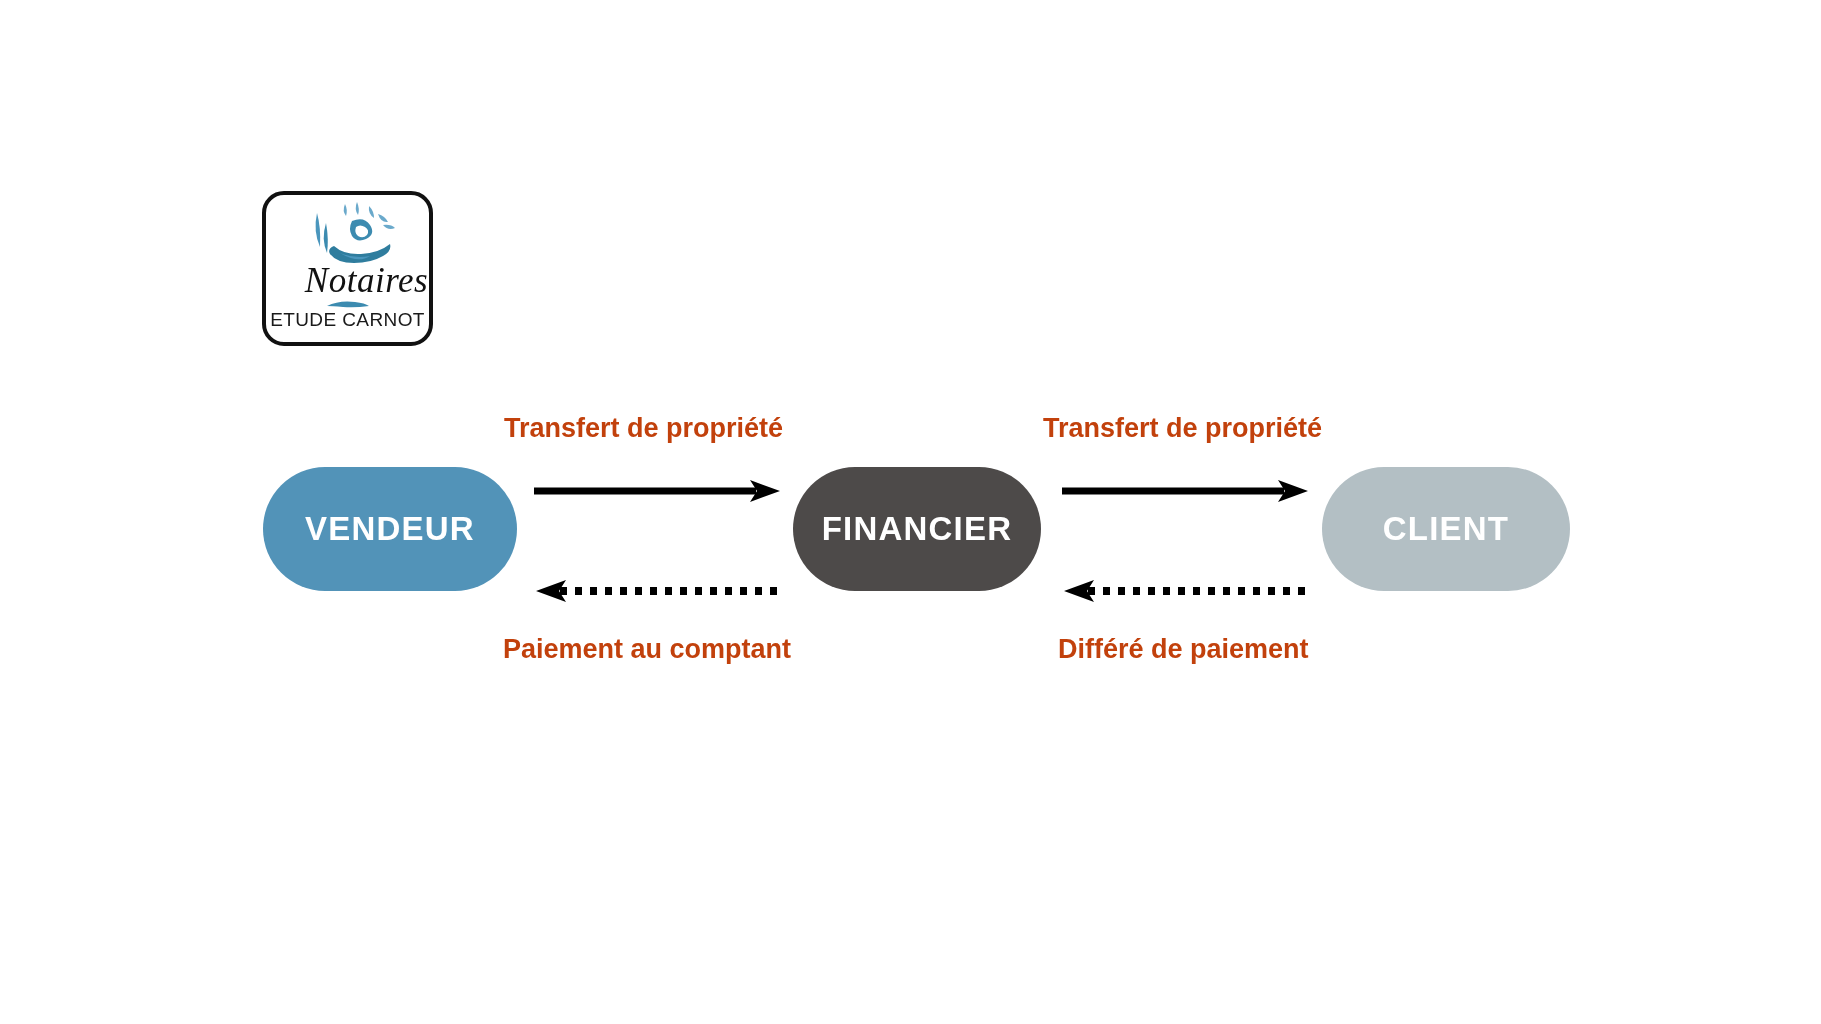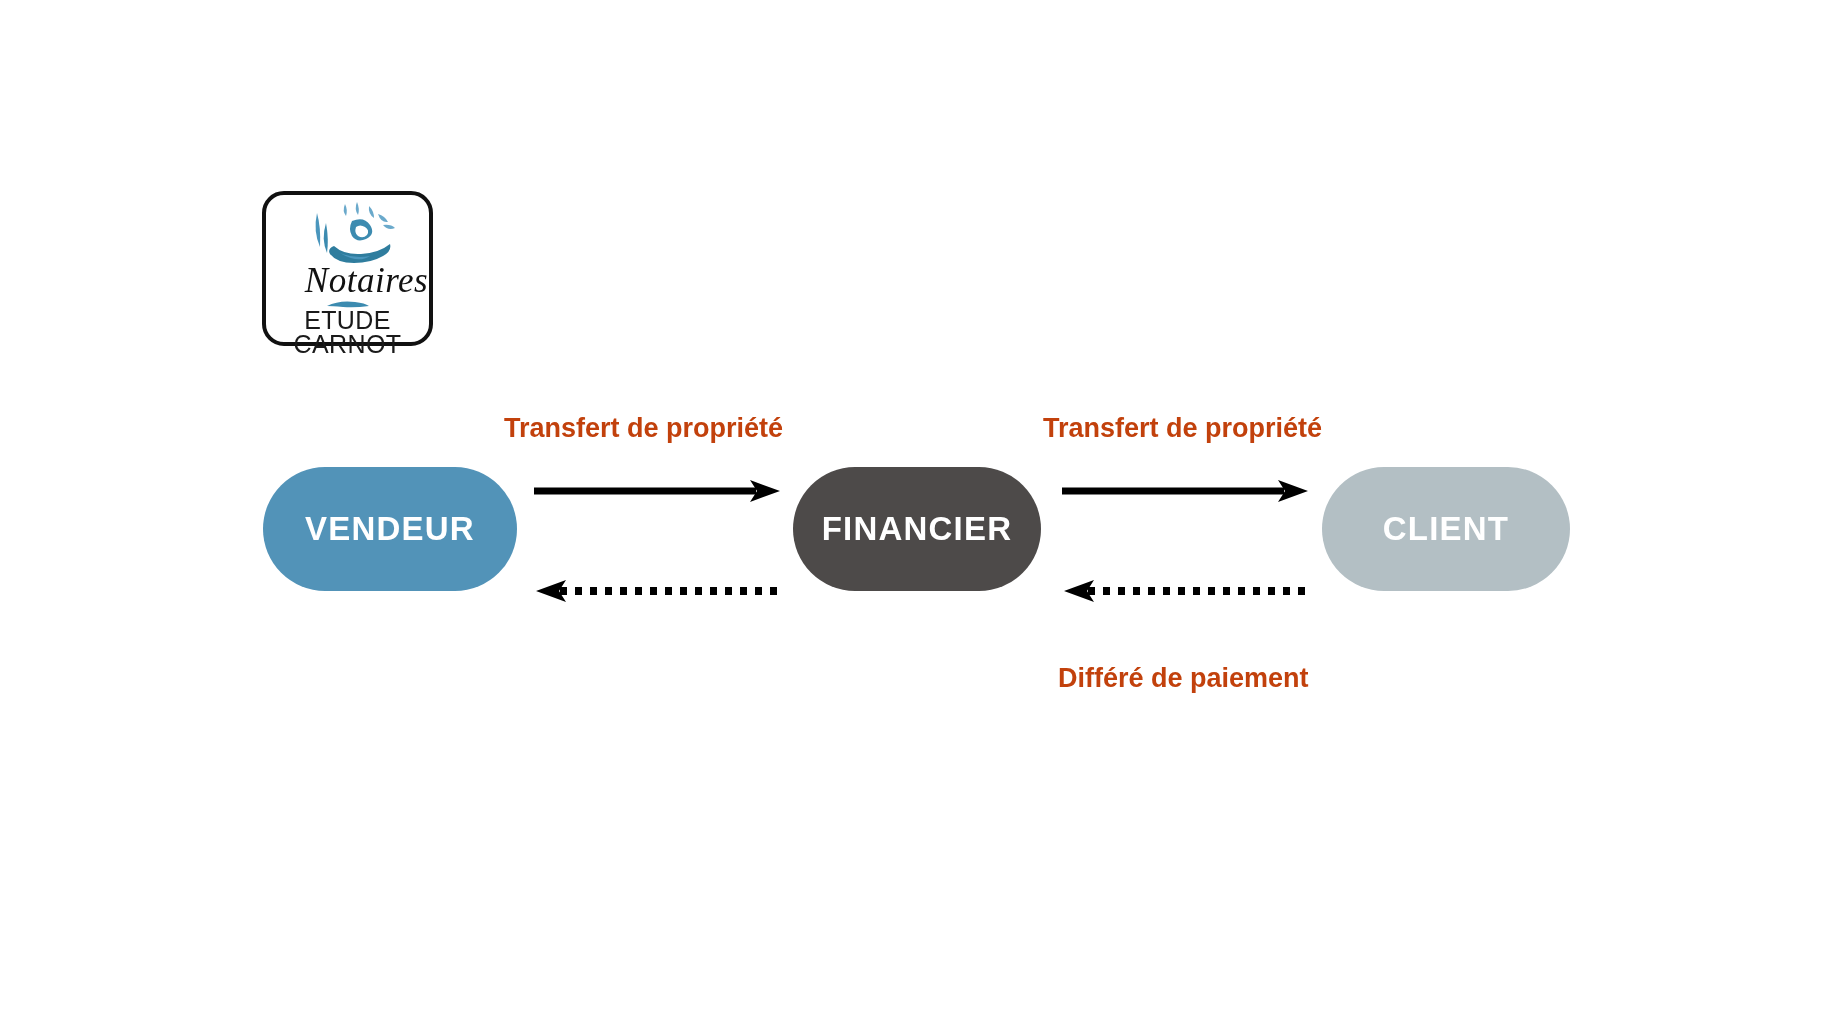--- a/index.html
+++ b/index.html
@@ -57,21 +57,21 @@
     width: 46px;
     height: 10px;
   }
   #logo-subtitle {
     position: absolute;
     left: 0;
     right: 0;
     top: 113px;
     text-align: center;
     font-family: "Liberation Sans", sans-serif;
-    font-size: 25px;
+    font-size: 19px;
     line-height: 24px;
     color: #1a1a1a;
     letter-spacing: 0.4px;
   }
 
   
   #flow {
     position: absolute;
     left: 0;
     top: 0;
@@ -116,21 +116,21 @@
     position: absolute;
     font-family: "Liberation Sans", sans-serif;
     font-weight: bold;
     font-size: 27px;
     color: #c2410c;
     white-space: nowrap;
   }
   #label-transfer-left  { left: 504px;  top: 413px; }
   #label-transfer-right { left: 1043px; top: 413px; }
   #label-payment-left   { left: 503px;  top: 634px; }
-  #label-payment-right  { left: 1058px; top: 634px; margin-top: 29px; }
+  #label-payment-right  { left: 1058px; top: 634px; }
 
   .edge-svg {
     position: absolute;
     overflow: visible;
   }
   #edge-solid-left   { left: 534px;  top: 478px; width: 248px; height: 26px; }
   #edge-solid-right  { left: 1062px; top: 478px; width: 248px; height: 26px; }
   #edge-dotted-left  { left: 534px;  top: 578px; width: 248px; height: 26px; }
   #edge-dotted-right { left: 1062px; top: 578px; width: 248px; height: 26px; }
 </style>
@@ -175,20 +175,21 @@
   <div class="node" id="node-client" style="background:#b3bfc4;">
     <span>CLIENT</span>
   </div>
 
   <div class="node" id="node-financier" style="background:#4d4a49;">
     <span>FINANCIER</span>
   </div>
 
   <div class="edge-label" id="label-transfer-left">Transfert de propriété</div>
   <div class="edge-label" id="label-transfer-right">Transfert de propriété</div>
+  <div class="edge-label" id="label-payment-left">Paiement au comptant</div>
   <div class="edge-label" id="label-payment-right">Différé de paiement</div>
 
   <svg class="edge-svg" id="edge-solid-left" viewBox="0 0 248 26">
     <line x1="0" y1="13" x2="222" y2="13" stroke="#000000" stroke-width="7"></line>
     <path d="M216 2 L246 13 L216 24 L223 13 Z" fill="#000000"></path>
   </svg>
 
   <svg class="edge-svg" id="edge-solid-right" viewBox="0 0 248 26">
     <line x1="0" y1="13" x2="222" y2="13" stroke="#000000" stroke-width="7"></line>
     <path d="M216 2 L246 13 L216 24 L223 13 Z" fill="#000000"></path>

